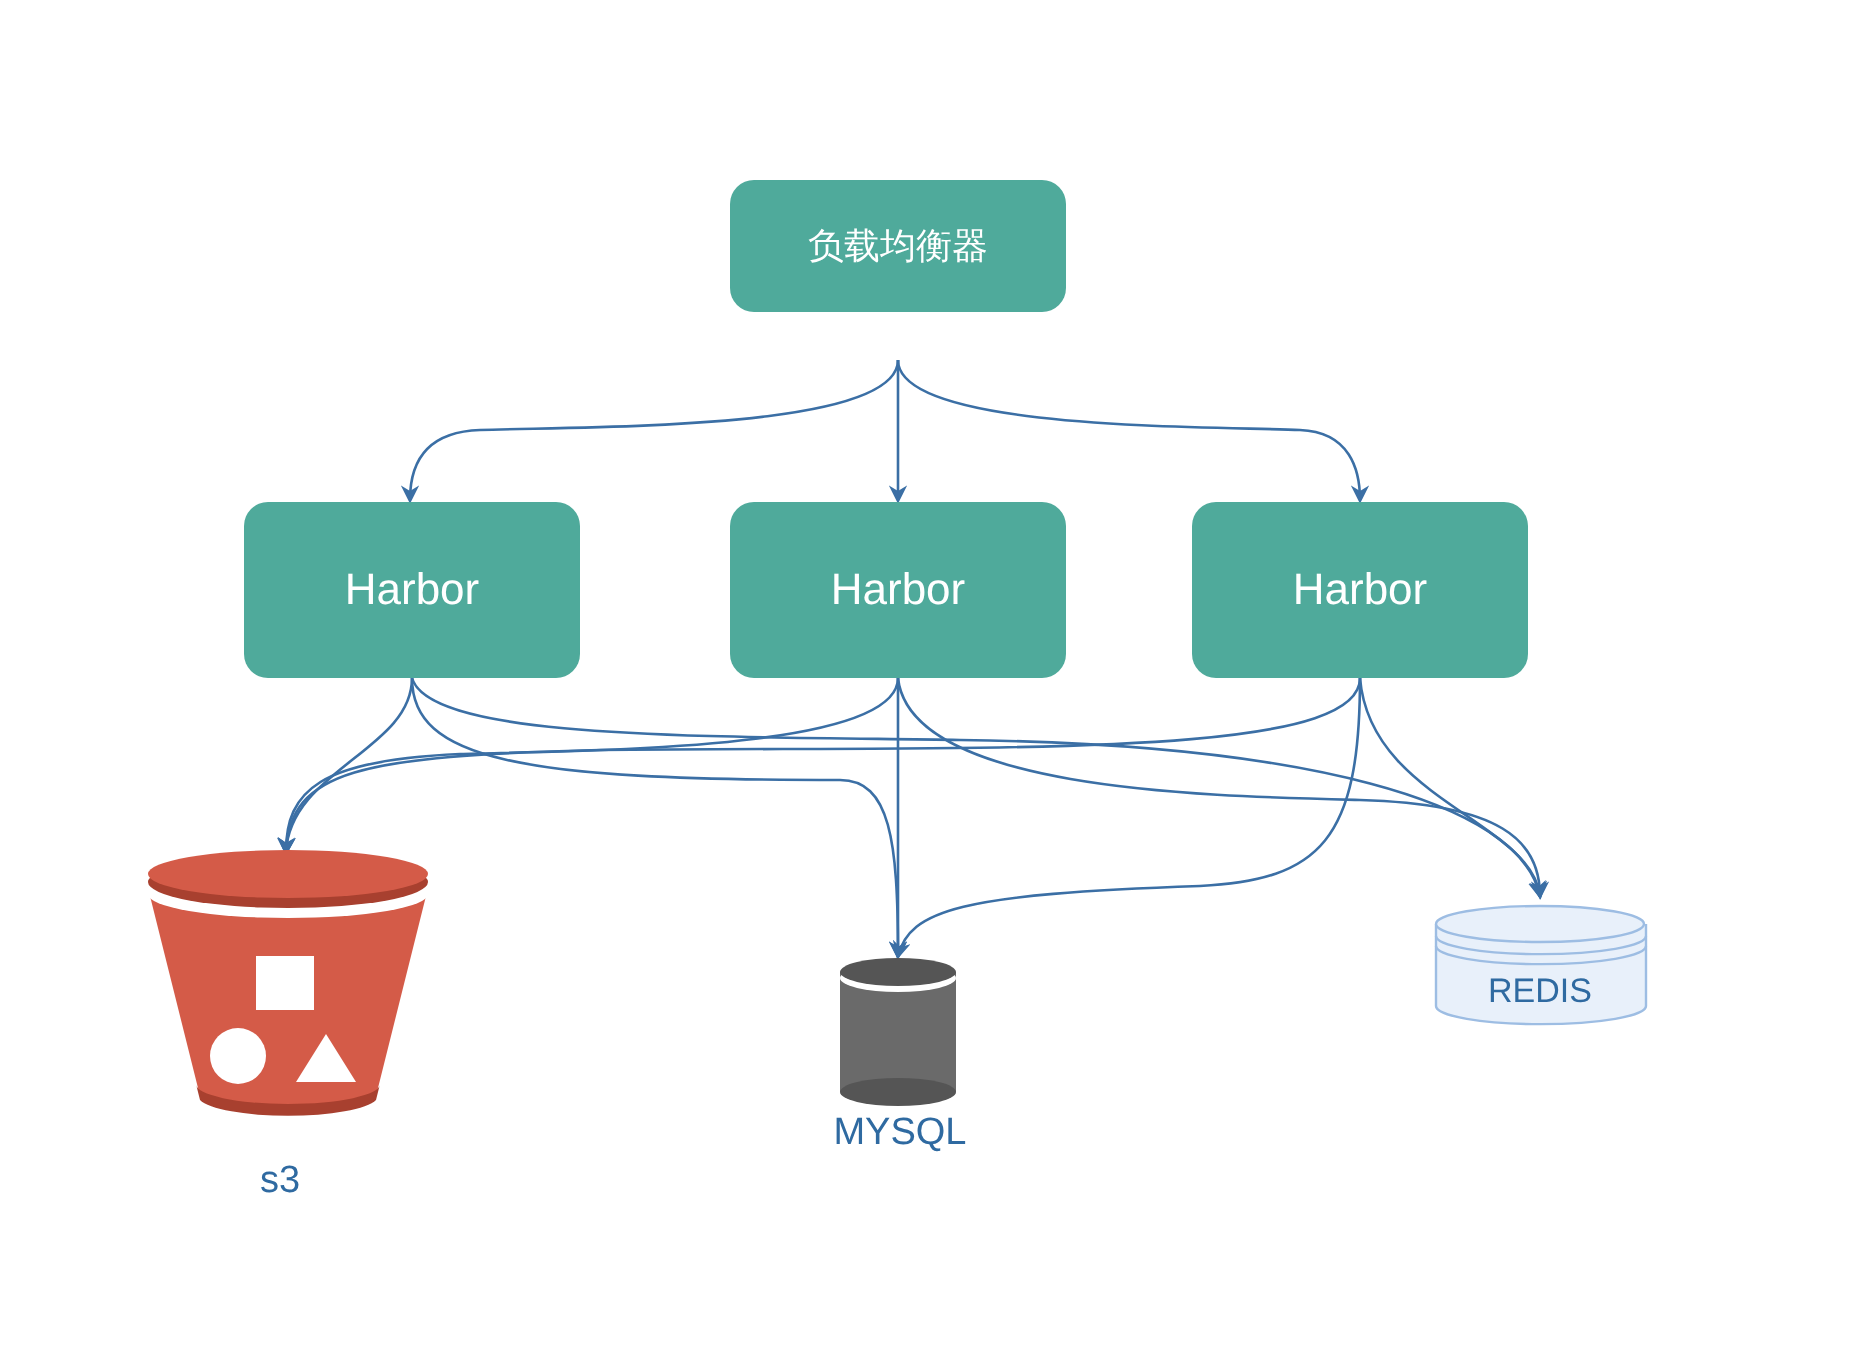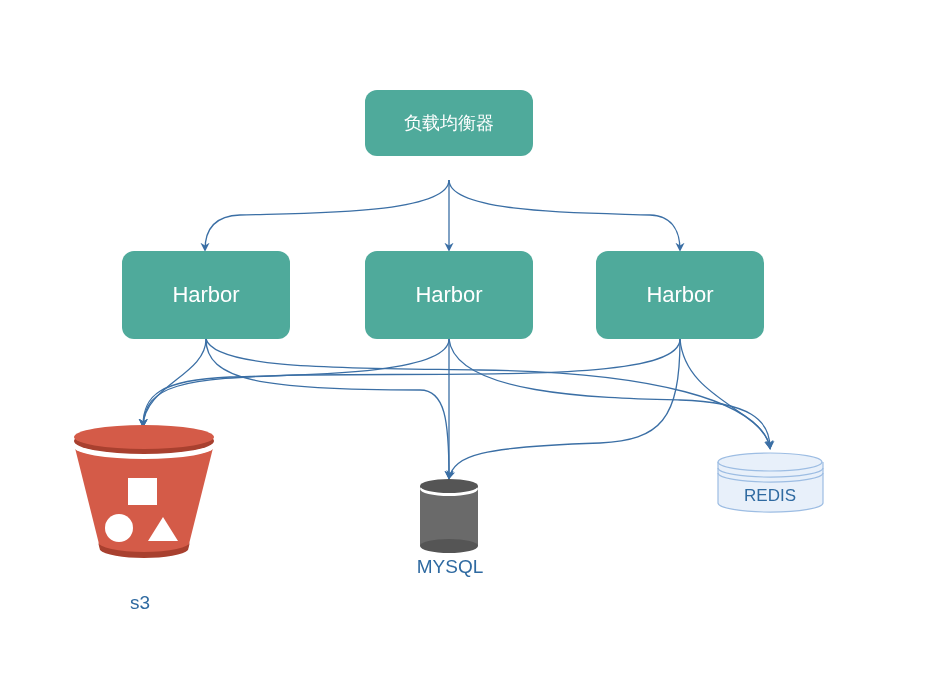--- a/index.html
+++ b/index.html
@@ -9,21 +9,21 @@
       position: absolute; background: #4faa9b; border-radius: 12px;
       color: #ffffff; display: flex; align-items: center; justify-content: center;
       font-size: 22px; box-sizing: border-box;
     }
     #lb { left: 365px; top: 90px; width: 168px; height: 66px; font-family: Liberation Sans, sans-serif; font-size: 18px; }
     #h1 { left: 122px; top: 251px; width: 168px; height: 88px; }
     #h2 { left: 365px; top: 251px; width: 168px; height: 88px; }
     #h3 { left: 596px; top: 251px; width: 168px; height: 88px; }
     svg#edges { position: absolute; left: 0; top: 0; }
     .label { position: absolute; color: #2f6aa1; font-size: 19px; text-align: center; }
-    #s3-label { left: 110px; top: 592px; width: 60px; }
+    #s3-label { left: 110px; top: 580px; width: 60px; }
     #mysql-label { left: 400px; top: 556px; width: 100px; }
   </style>
 </head>
 <body>
 
 <svg id="edges" width="938" height="684">
   <defs>
     <marker id="arr" viewBox="0 0 10 10" refX="8" refY="5" markerWidth="7" markerHeight="7" orient="auto">
       <path d="M0,0 L10,5 L0,10 L3,5 z" fill="#3b6fa5"></path>
     </marker>

